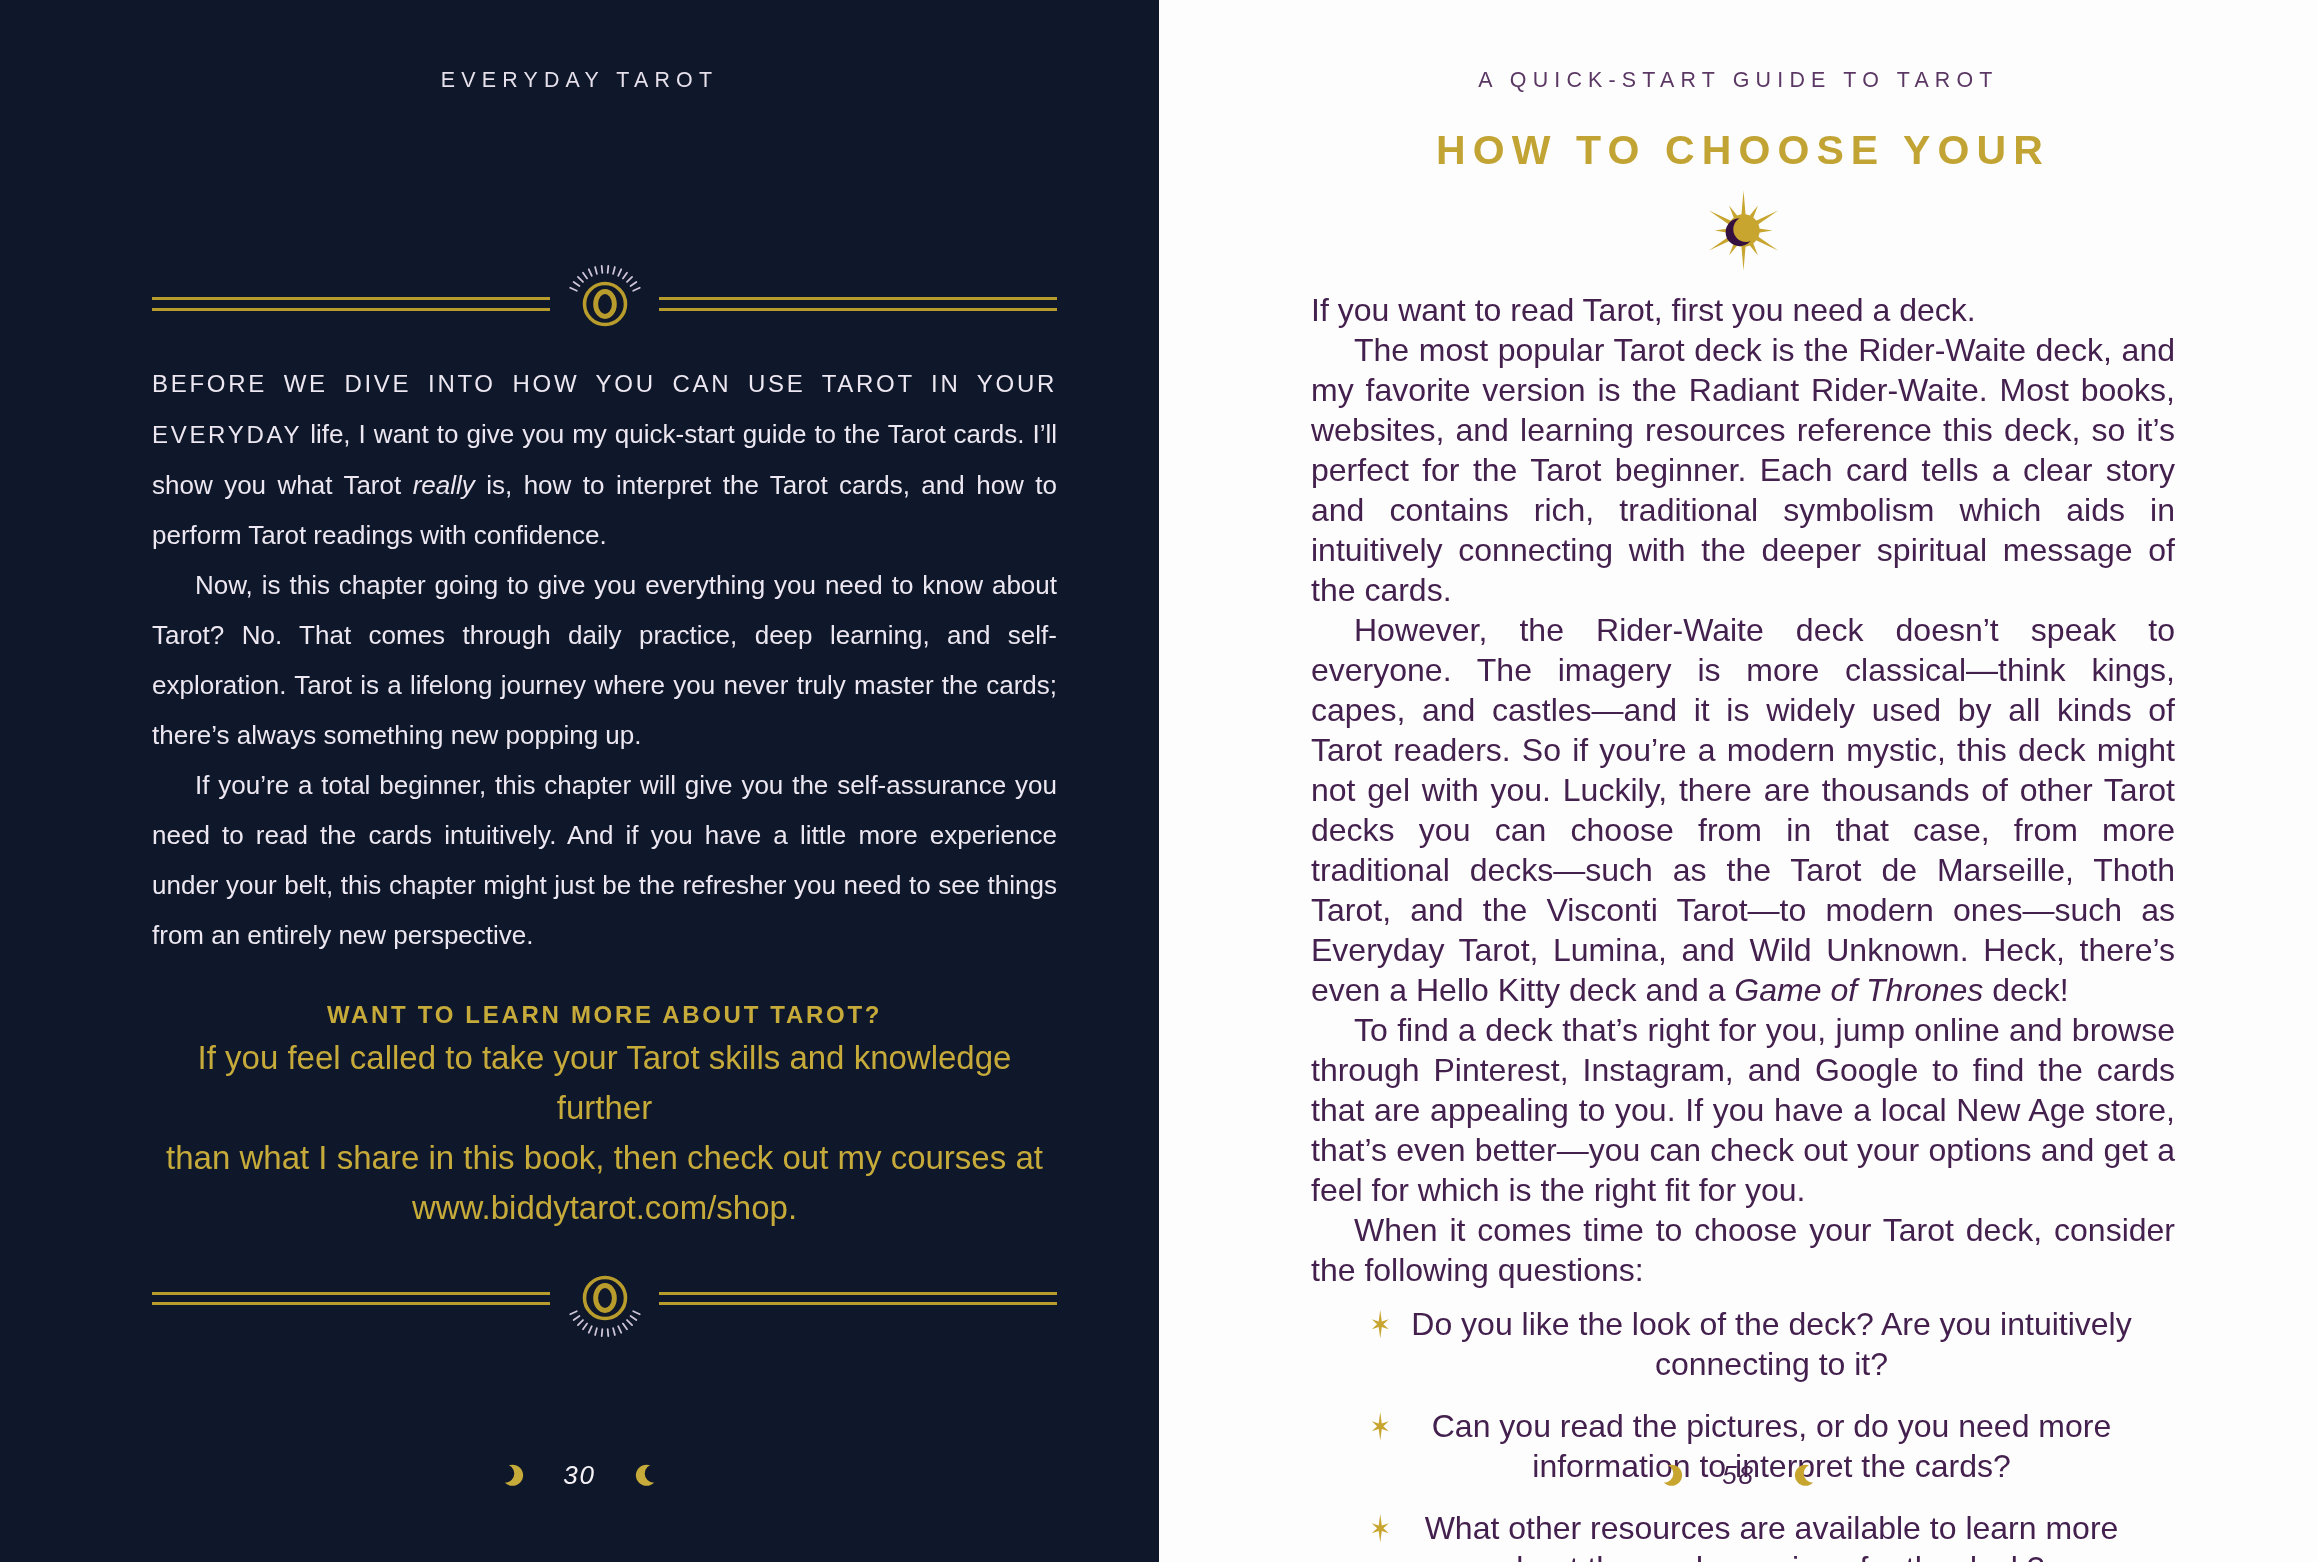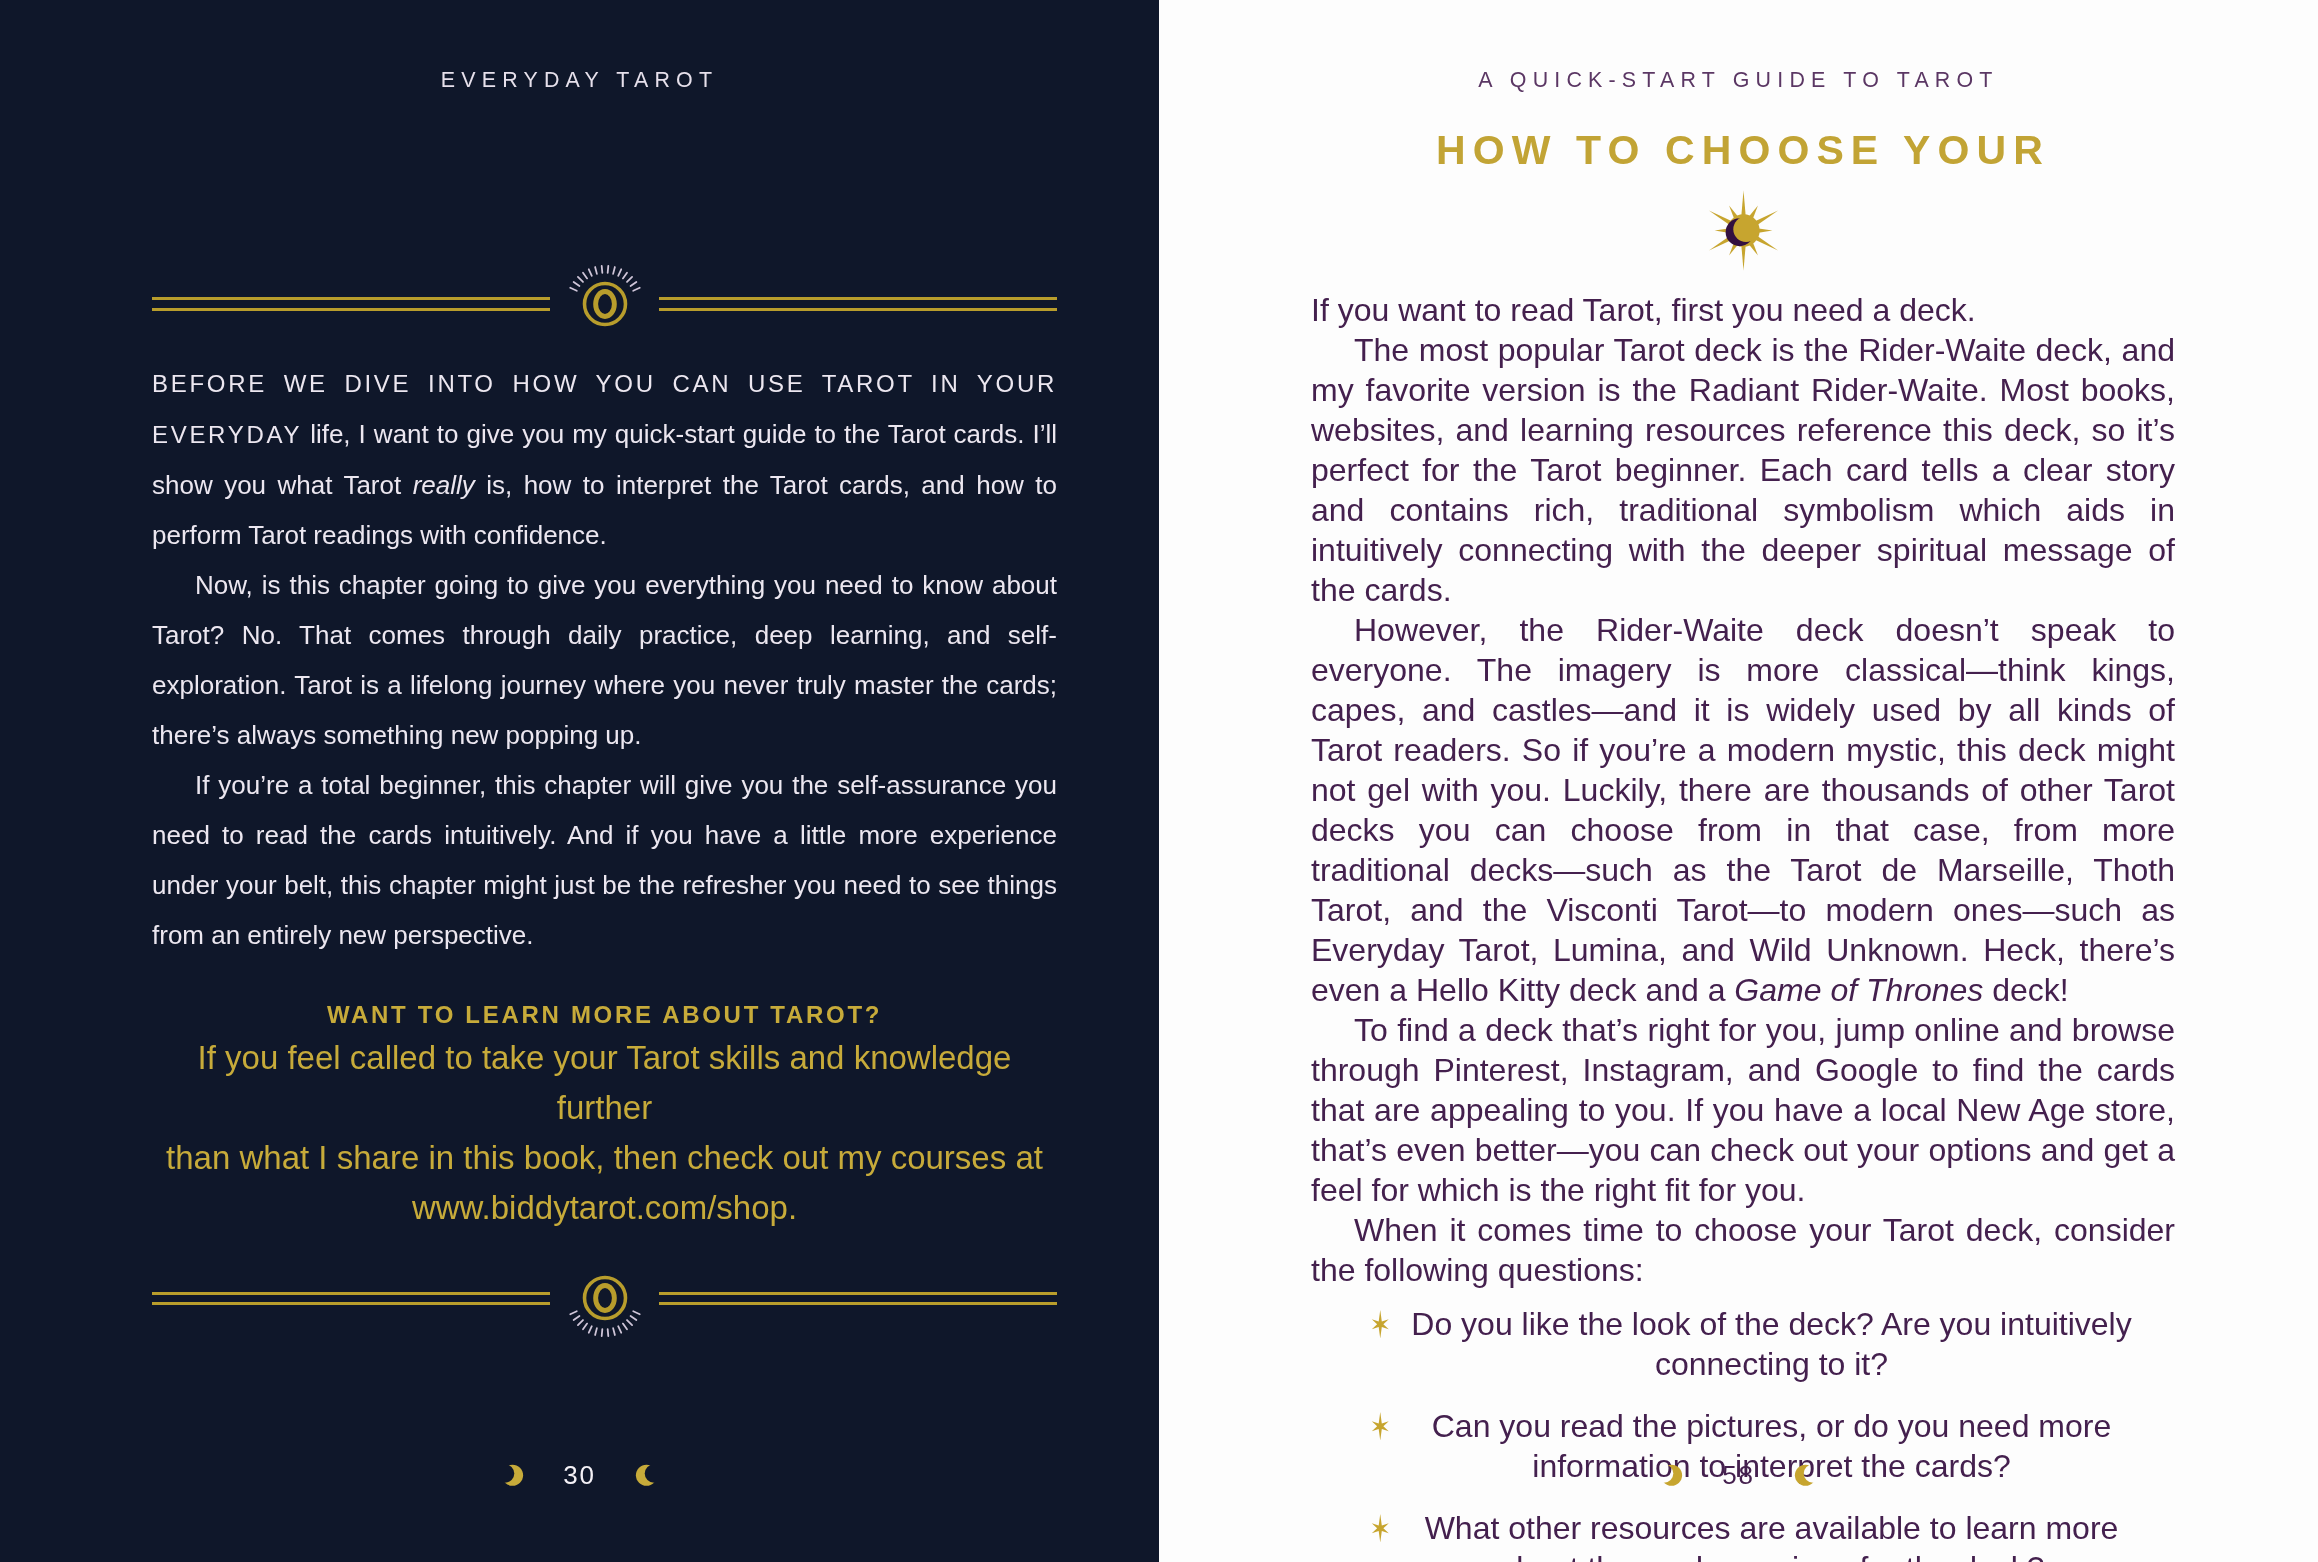--- a/index.html
+++ b/index.html
@@ -40,21 +40,21 @@
   .body-right { margin-top:16px; font-size:32px; line-height:40px; text-align:justify; }
   .body-right p.indent { text-indent:43px; }
 
   .qlist { list-style:none; margin-top:14.3px; }
   .qlist li { display:flex; align-items:flex-start; margin-bottom:22px;
               margin-left:55px; text-align:left; }
   .qlist li svg { flex:0 0 auto; margin:5.4px 16px 0 0; }
   .qlist li span { display:block; max-width:722px; line-height:40px;text-align:center; }
 
   .pagefoot { position:absolute; left:0; right:0; bottom:71px; display:flex;
-              justify-content:center; align-items:center; gap:39px; }
+              justify-content:center; align-items:center; gap:39px;font-style:italic; }
   .pagefoot .num { font-size:26px; letter-spacing:1.8px; }
   .page-left  .pagefoot .num { color:#f4f1f6; }
   .page-right .pagefoot .num { color:#44204e; }
 </style>
 </head>
 <body>
 
 <div class="spread">
 
   <section class="page page-left">

